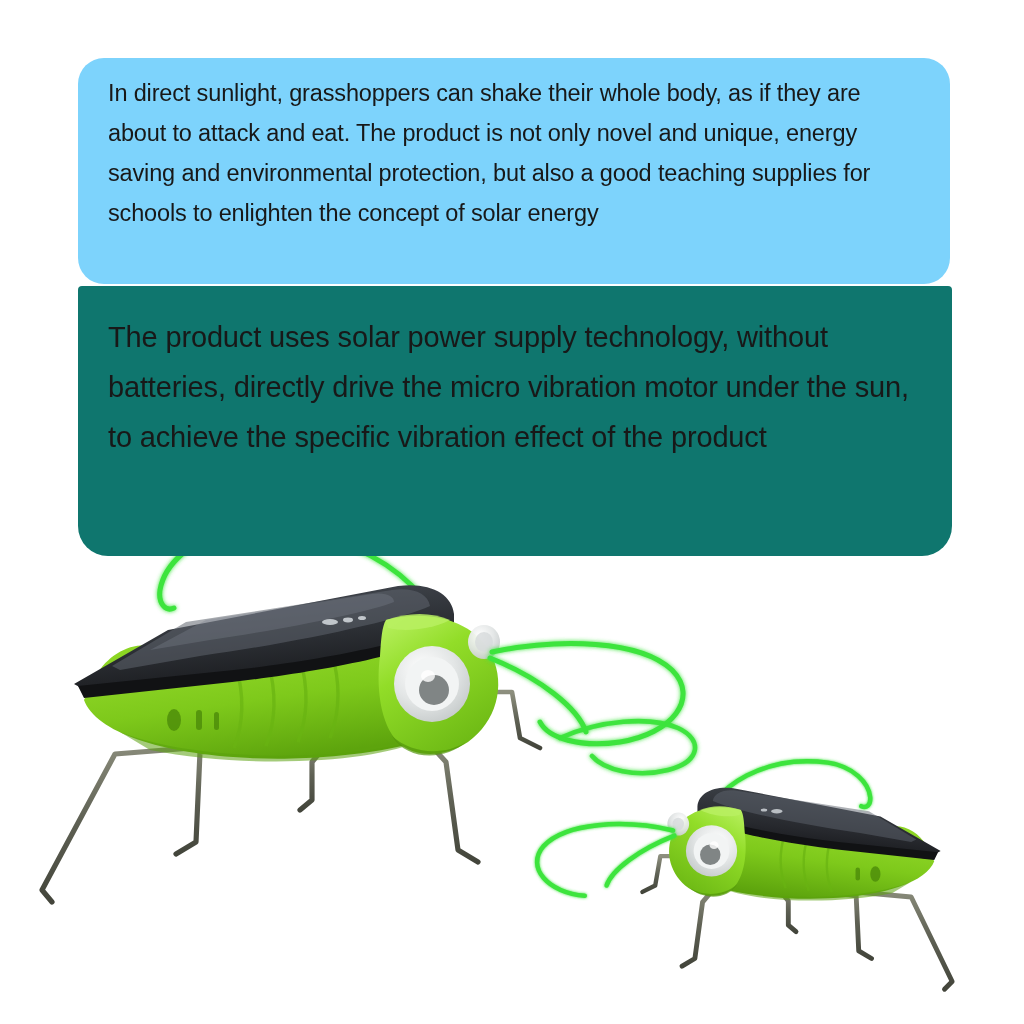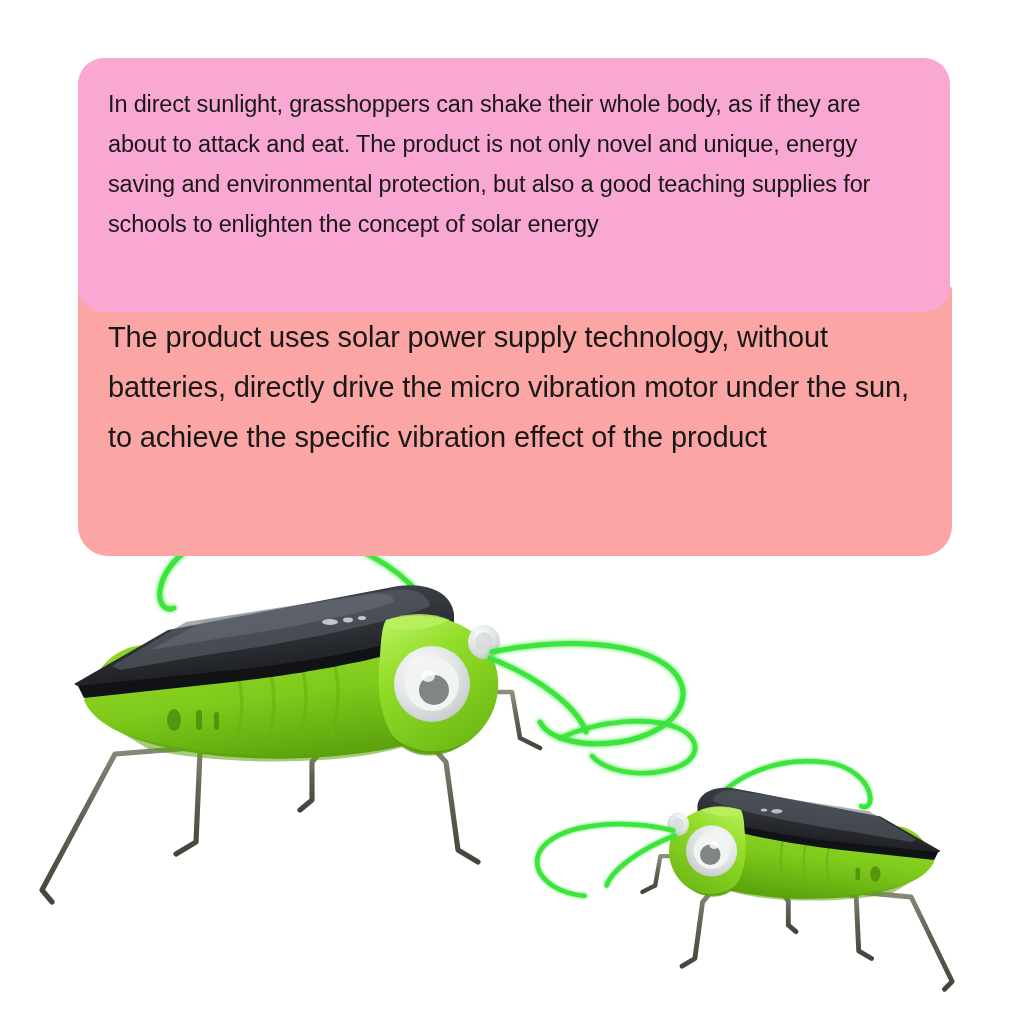--- a/index.html
+++ b/index.html
@@ -24,32 +24,32 @@
 
   
   .panel {
     position: absolute;
     box-sizing: border-box;
   }
   #panel-gray {
     left: 78px;
     top: 58px;
     width: 872px;
-    height: 254px;
-    background: #f9a8d4;
+    height: 226px;
+    background: #7dd3fc;
     border-radius: 26px;
-    padding: 26px 34px 24px 30px;
+    padding: 15px 34px 24px 30px;
     z-index: 2;
   }
   #panel-peach {
     left: 78px;
     top: 286px;
     width: 874px;
     height: 270px;
-    background: #fca5a5;
+    background: #0f766e;
     border-radius: 4px 4px 30px 30px;
     padding: 26px 30px 24px 30px;
     z-index: 2;
   }
   
   #panel-gray { box-shadow: 0 0 0 0 rgba(0,0,0,0); }
 
   .ptext {
     margin: 0;
     color: #181818;

